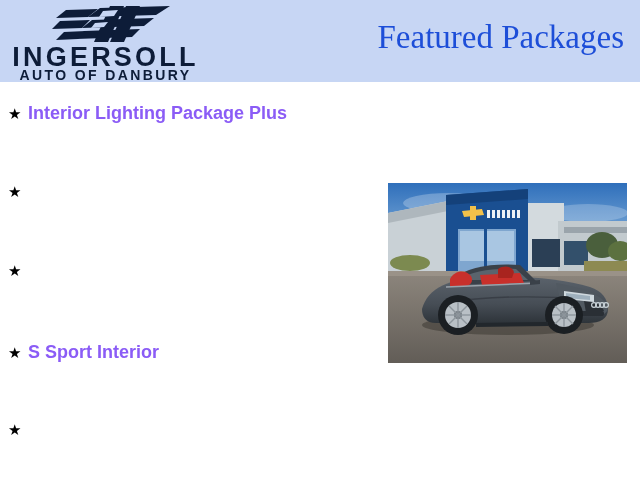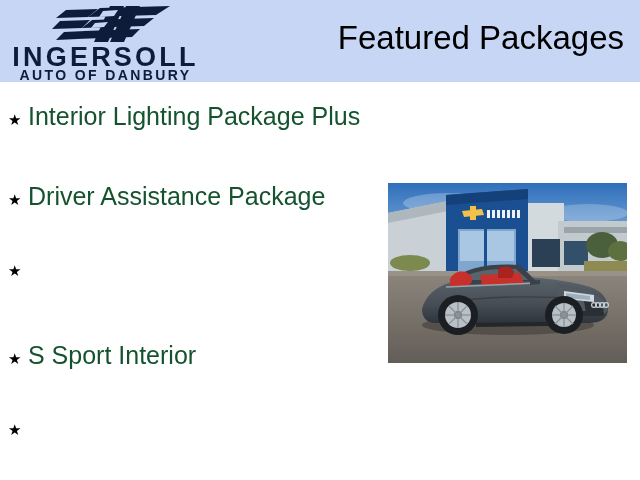--- a/index.html
+++ b/index.html
@@ -67,23 +67,24 @@
     line-height: 1;
     white-space: nowrap;
   }
 
   
   .slide-title {
     position: absolute;
     right: 16px;
     top: 18px;
     font-size: 33px;
-    color: #000000;
+    color: #1d4ed8;
     line-height: 1.2;
     white-space: nowrap;
+    font-family: Liberation Serif, serif;
   }
 
   
   .bullet-list {
     position: absolute;
     left: 8px;
     top: 104px;
     width: 370px;
   }
   .bullet-item {
@@ -93,24 +94,25 @@
   }
   .bullet-star {
     width: 20px;
     flex: 0 0 20px;
     font-size: 15px;
     color: #000000;
     line-height: 1;
     text-align: left;
   }
   .bullet-text {
-    font-size: 25px;
-    color: #14532d;
+    font-size: 18px;
+    color: #8b5cf6;
     line-height: 1;
     white-space: nowrap;
+    font-weight: bold;
   }
 
   
   .photo {
     position: absolute;
     left: 388px;
     top: 183px;
     width: 239px;
     height: 180px;
     overflow: hidden;
@@ -158,21 +160,20 @@
 
 <div class="bullet-list">
 
   <div class="bullet-item">
     <span class="bullet-star">★</span>
     <span class="bullet-text">Interior Lighting Package Plus</span>
   </div>
 
   <div class="bullet-item">
     <span class="bullet-star">★</span>
-    <span class="bullet-text">Driver Assistance Package</span>
   </div>
 
   <div class="bullet-item">
     <span class="bullet-star">★</span>
   </div>
 
   <div class="bullet-item">
     <span class="bullet-star">★</span>
     <span class="bullet-text">S Sport Interior</span>
   </div>

